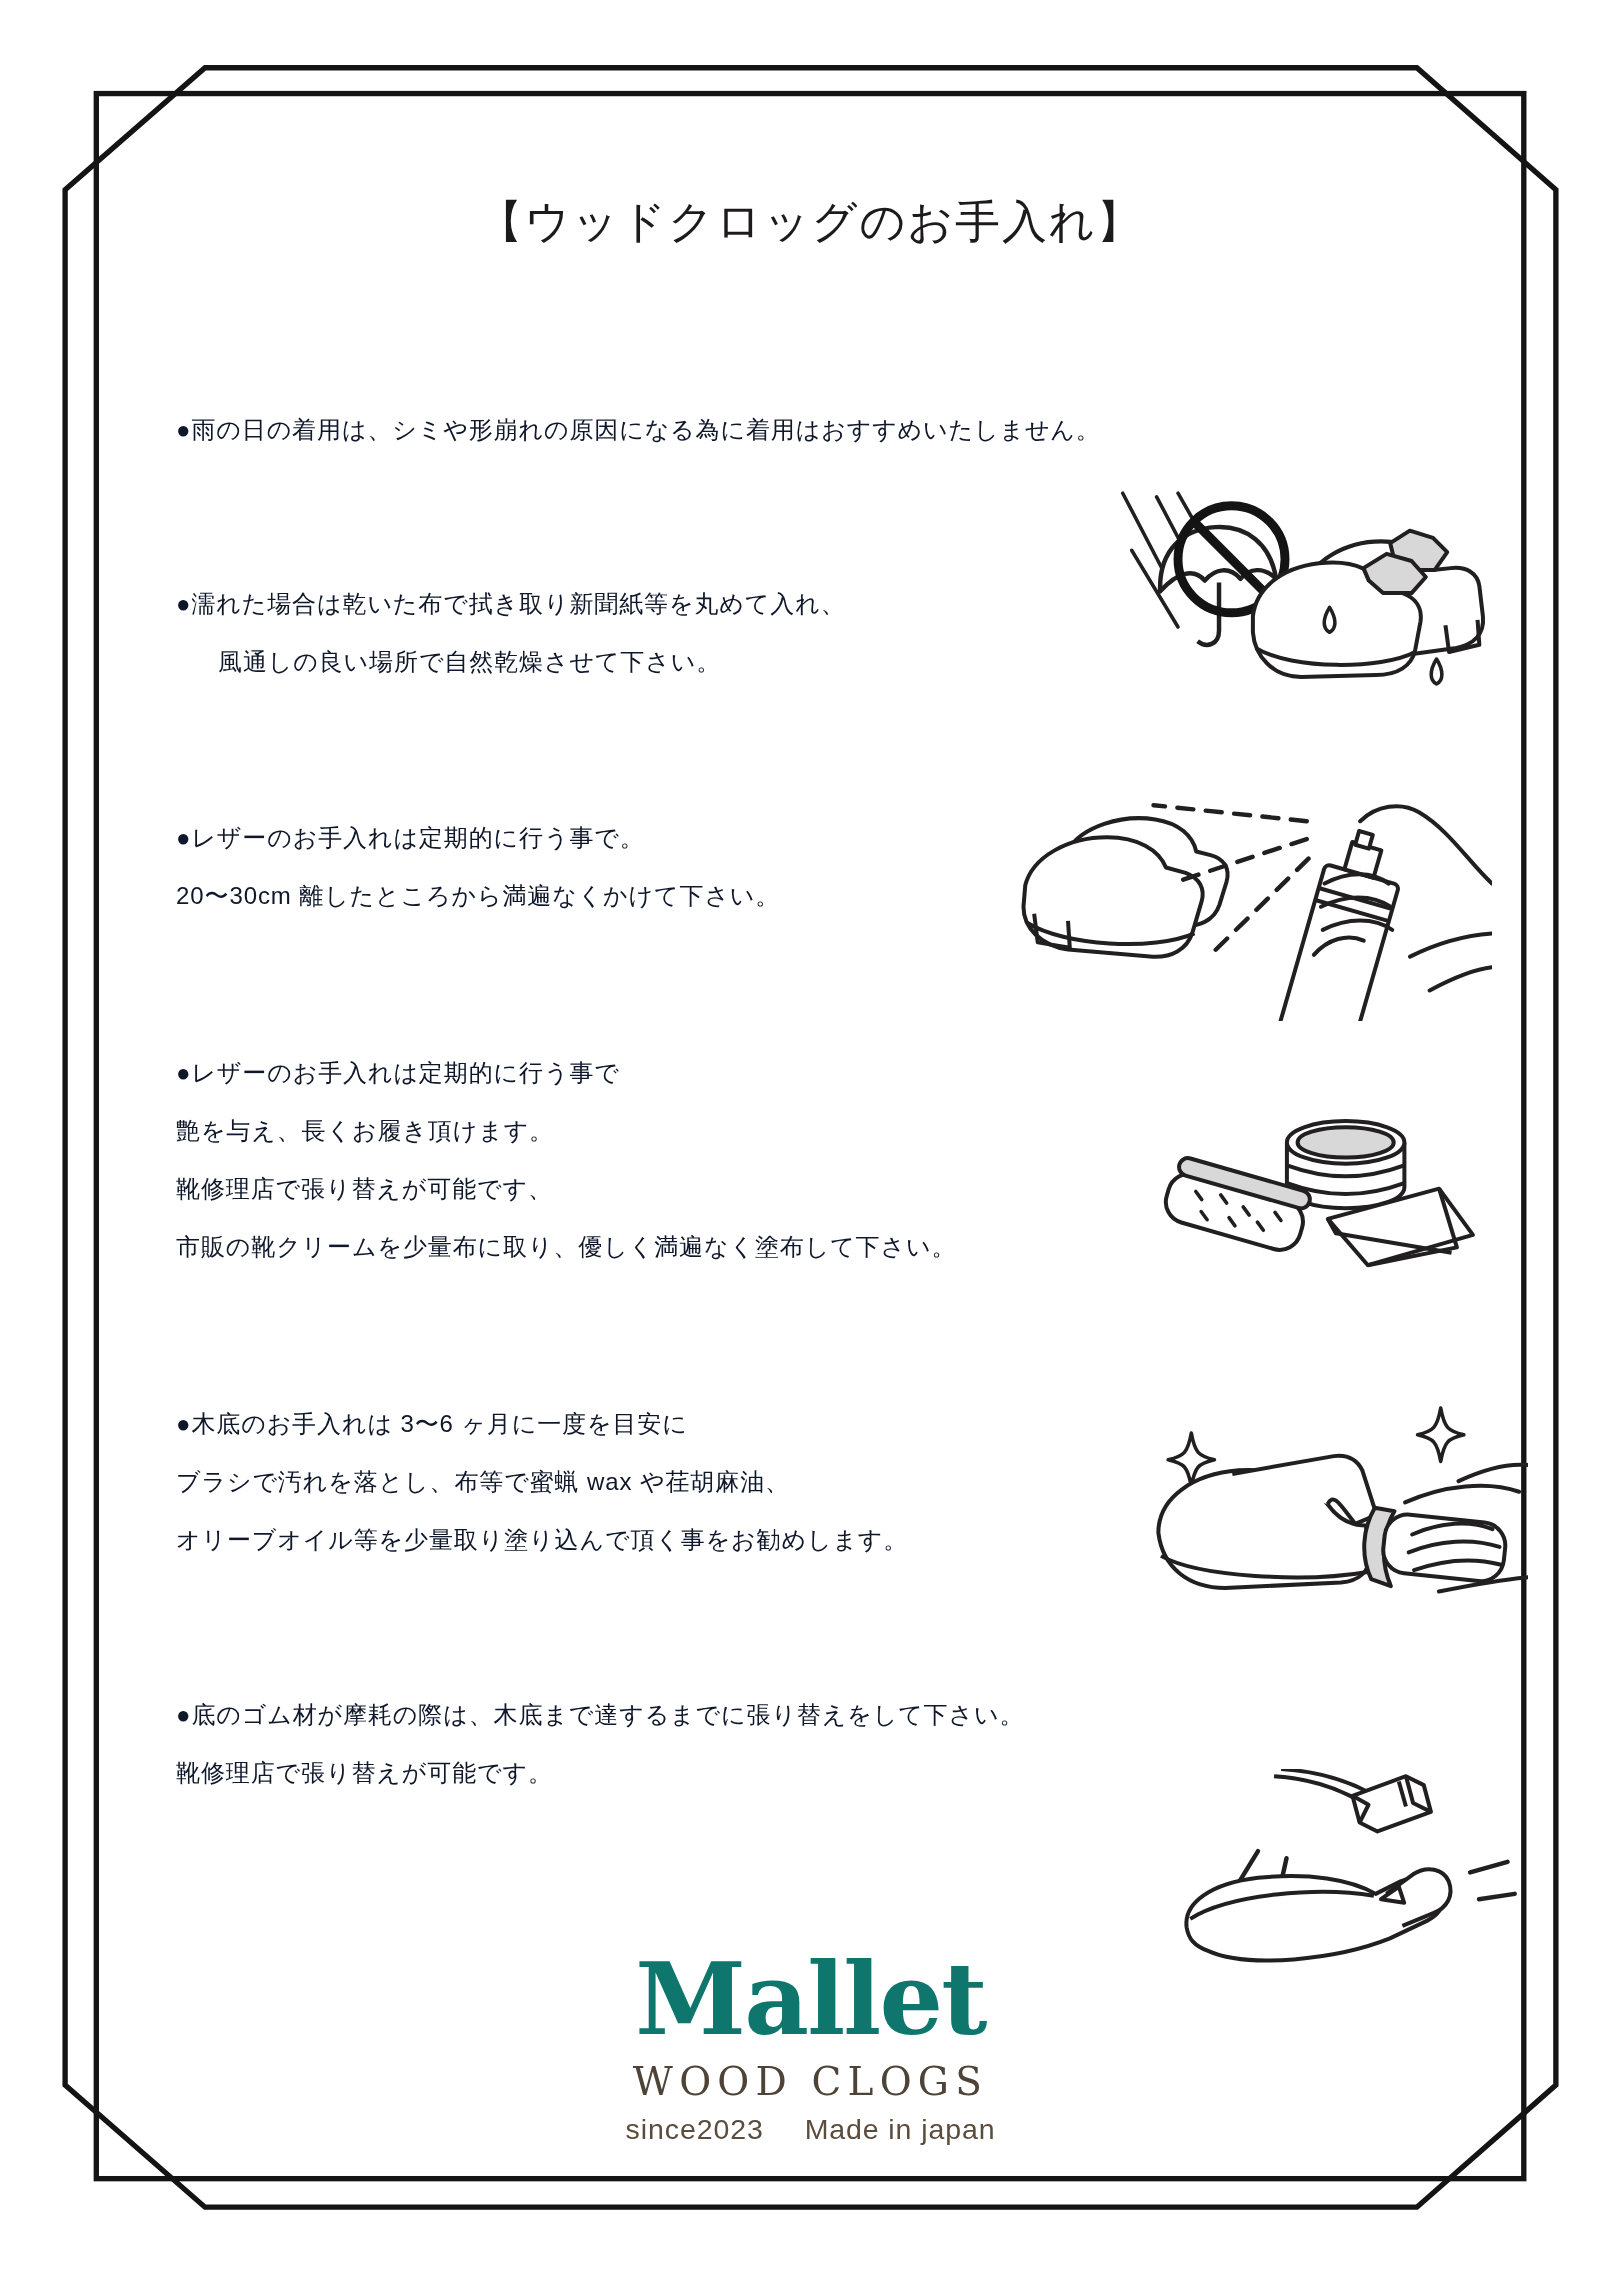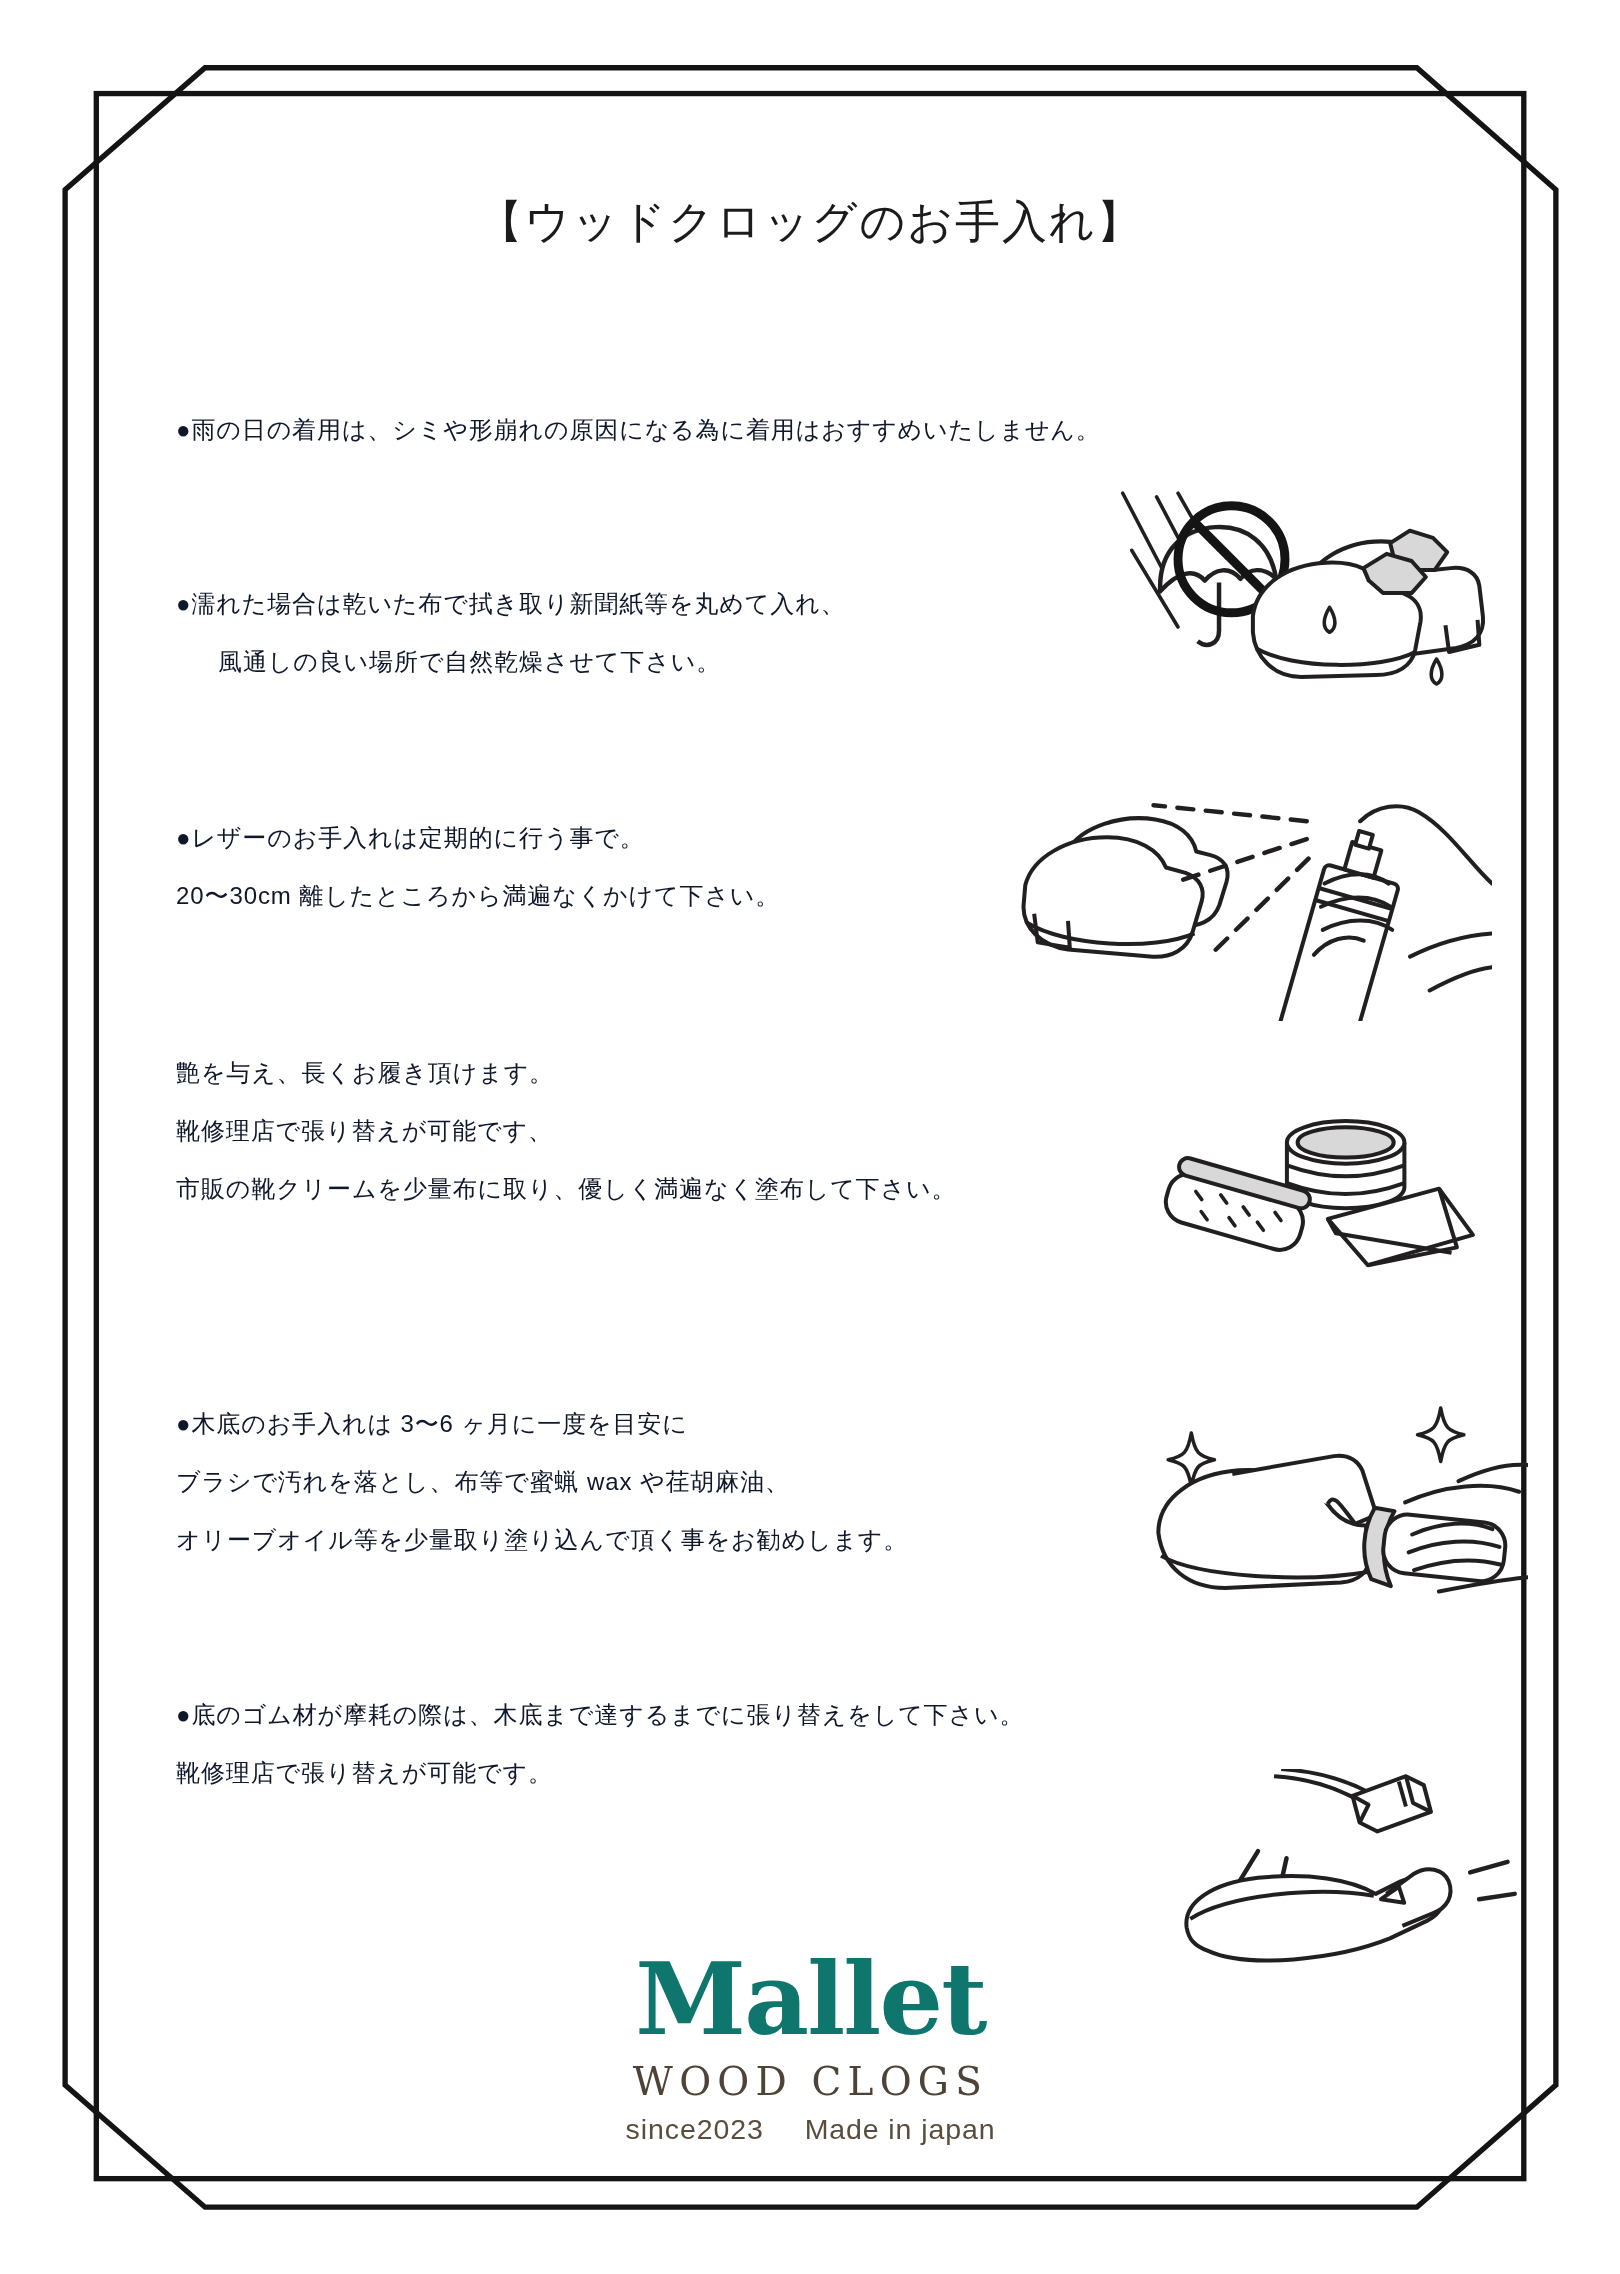--- a/index.html
+++ b/index.html
@@ -67,20 +67,21 @@
     <div class="ln">●濡れた場合は乾いた布で拭き取り新聞紙等を丸めて入れ、</div>
     <div class="ln ind">風通しの良い場所で自然乾燥させて下さい。</div>
   </section>
 
   <section class="note n3">
     <div class="ln">●レザーのお手入れは定期的に行う事で。</div>
     <div class="ln">20〜30cm 離したところから満遍なくかけて下さい。</div>
   </section>
 
   <section class="note n4">
+    <div class="ln">●レザーのお手入れは定期的に行う事で</div>
     <div class="ln">艶を与え、長くお履き頂けます。</div>
     <div class="ln">靴修理店で張り替えが可能です、</div>
     <div class="ln">市販の靴クリームを少量布に取り、優しく満遍なく塗布して下さい。</div>
   </section>
 
   <section class="note n5">
     <div class="ln">●木底のお手入れは 3〜6 ヶ月に一度を目安に</div>
     <div class="ln">ブラシで汚れを落とし、布等で蜜蝋 wax や荏胡麻油、</div>
     <div class="ln">オリーブオイル等を少量取り塗り込んで頂く事をお勧めします。</div>
   </section>

